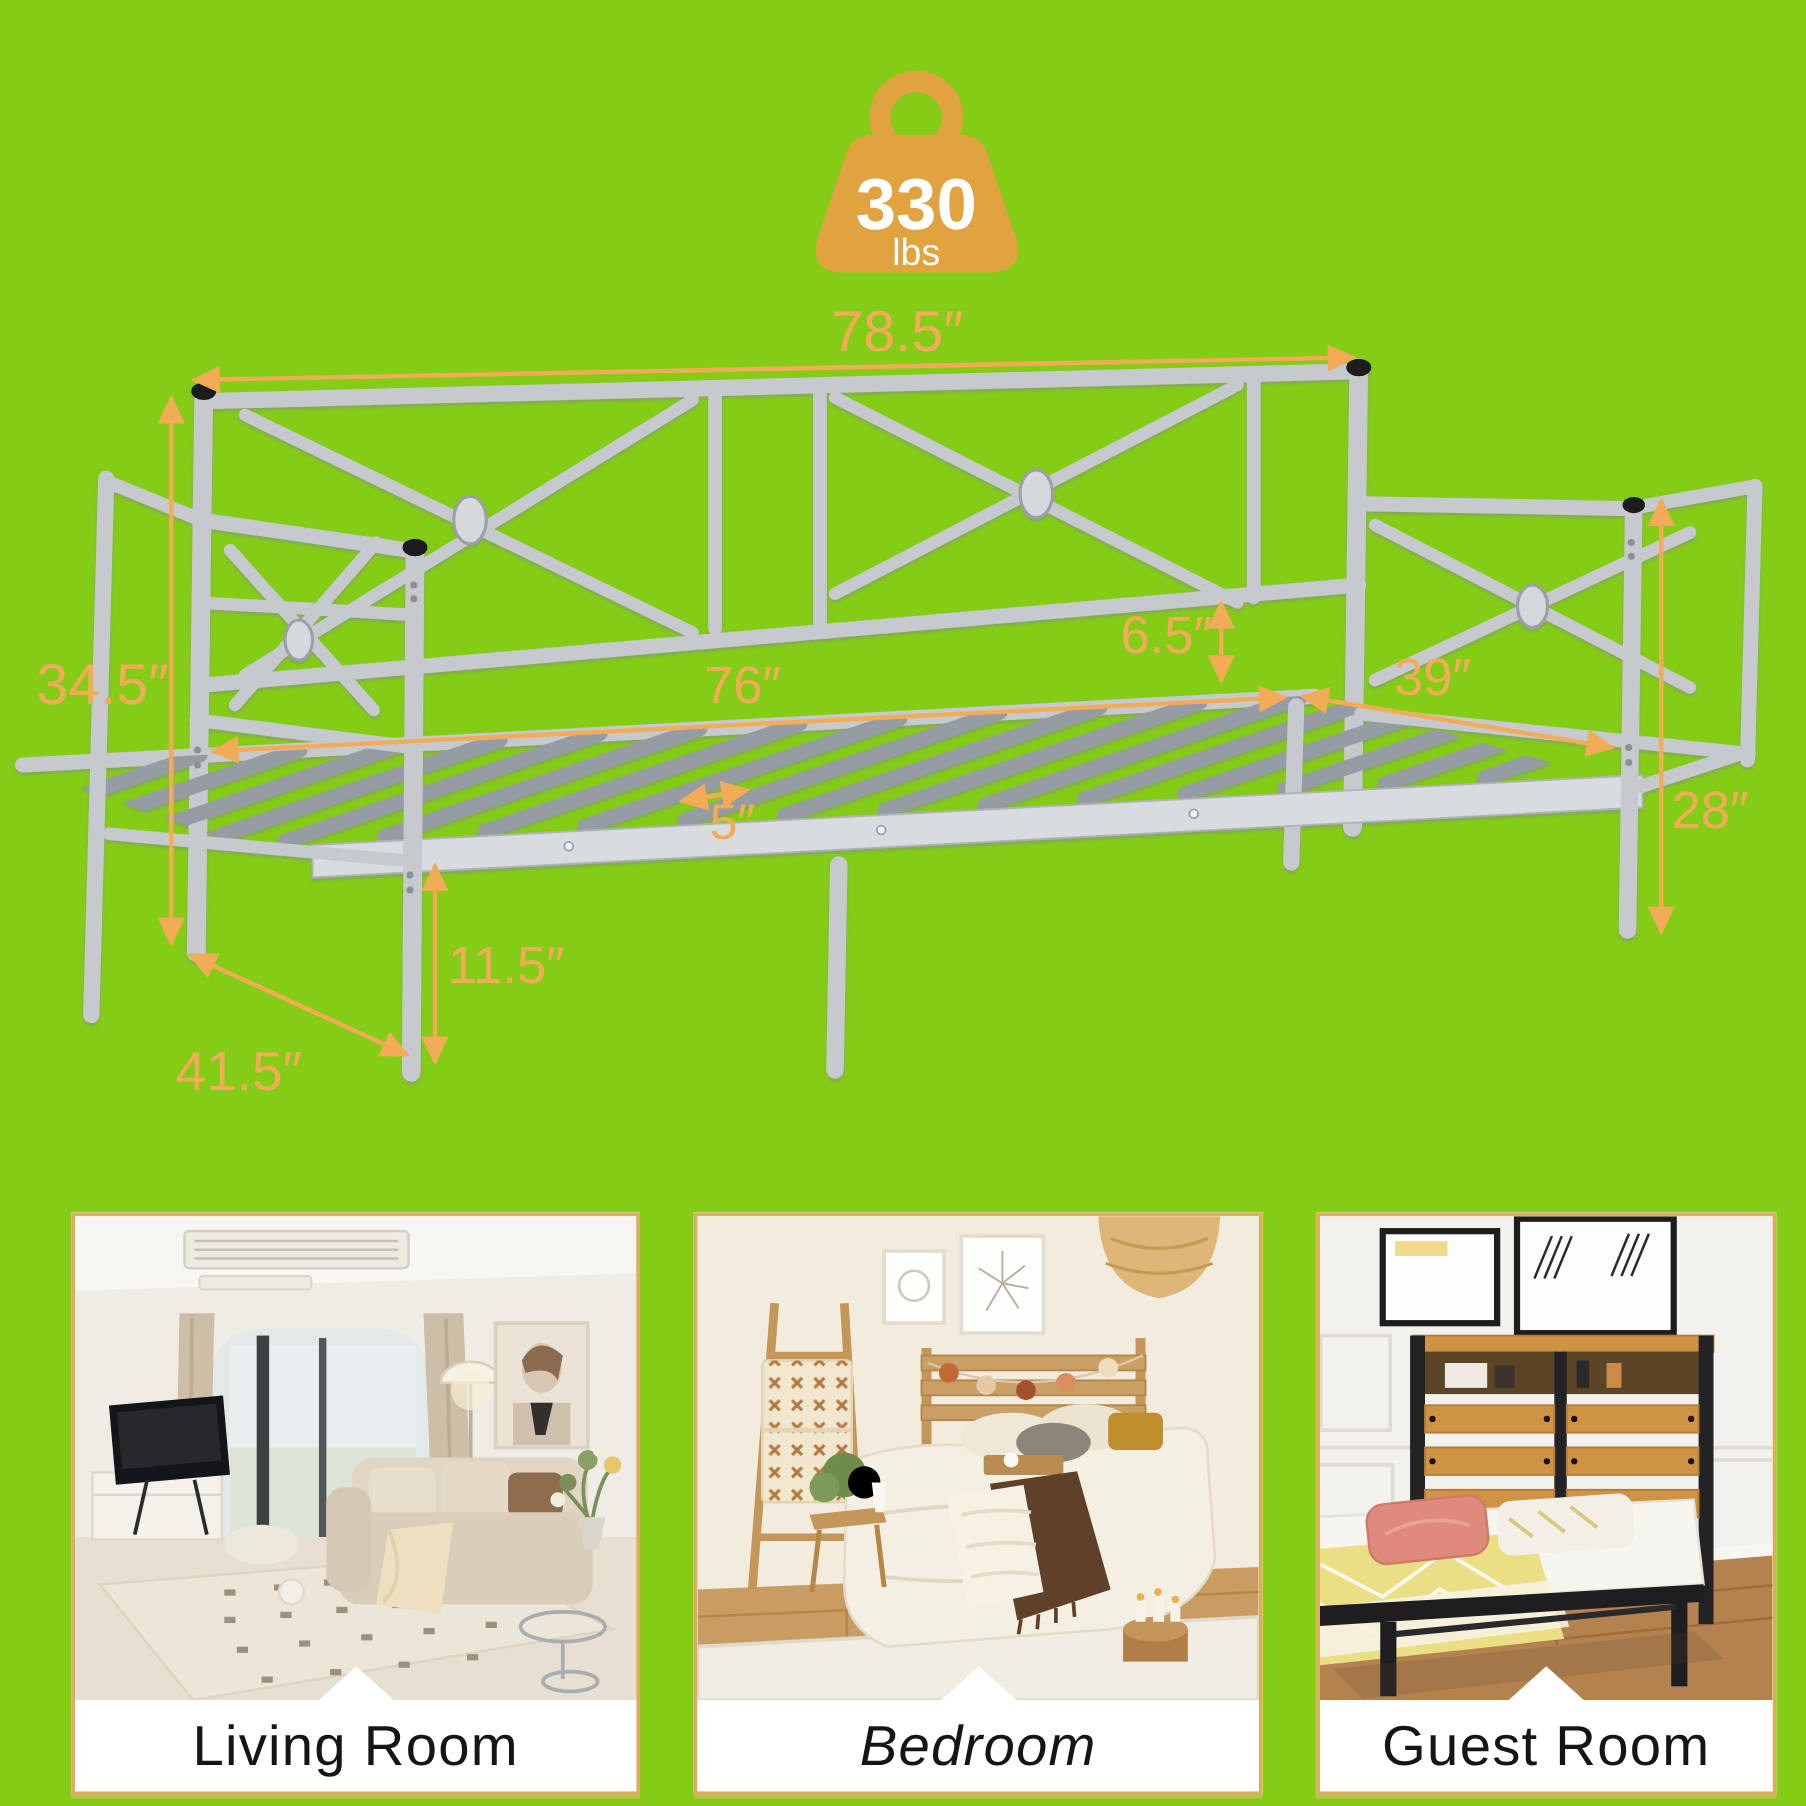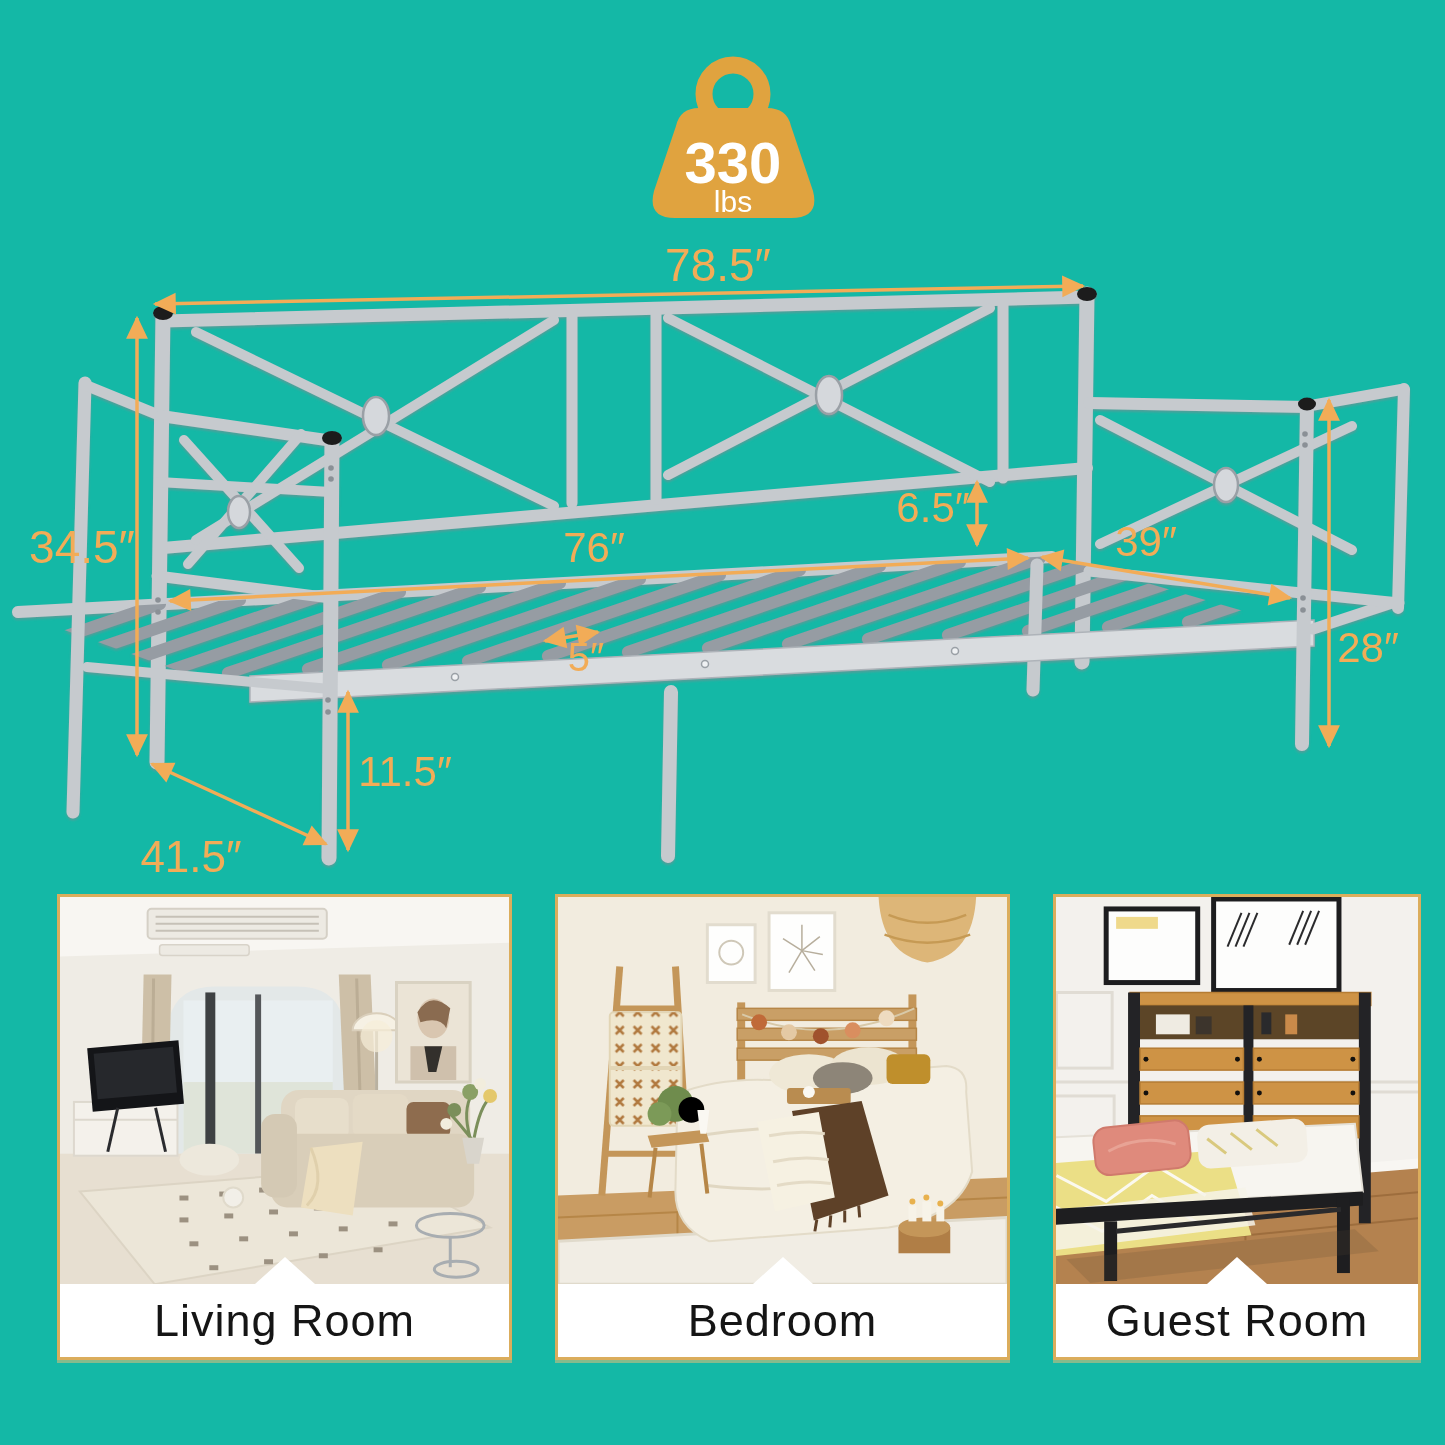--- a/index.html
+++ b/index.html
@@ -1,22 +1,22 @@
 <!DOCTYPE html>
 <html><head>
 <meta charset="utf-8">
 <style>
   html,body{margin:0;padding:0;background:#fff;}
-  .stage{position:relative;width:1445px;height:1445px;background:#14b8a6;overflow:hidden;
+  .stage{position:relative;width:1445px;height:1445px;background:#84cc16;overflow:hidden;
          font-family:"Liberation Sans",sans-serif;}
   .diagram-svg{position:absolute;left:0;top:0;}
   .dim-text{font-family:"Liberation Sans",sans-serif;fill:#F2AC57;}
   .badge-num{font-family:"Liberation Sans",sans-serif;fill:#fff;font-weight:bold;}
   .badge-unit{font-family:"Liberation Sans",sans-serif;fill:#fff;}
-  .room-card{position:absolute;top:894px;height:466px;box-sizing:border-box;
+  .room-card{position:absolute;top:970px;height:466px;box-sizing:border-box;
              border:3px solid #DBAD5C;background:#fff;display:flex;flex-direction:column;
              box-shadow:0 3px 0 rgba(226,190,120,.55);}
   .room-photo{position:relative;flex:1;overflow:hidden;}
   .room-photo svg{display:block;width:100%;height:100%;}
   .pointer-up{position:absolute;left:50%;bottom:0;transform:translateX(-50%);
               width:0;height:0;border-left:30px solid transparent;border-right:30px solid transparent;
               border-bottom:27px solid #fff;}
   .room-label{height:73px;display:flex;align-items:center;justify-content:center;
               font-size:45px;letter-spacing:1px;color:#151515;background:#fff;}
 </style>
@@ -281,21 +281,21 @@
           <ellipse cx="392" cy="330" rx="34" ry="12"></ellipse>
           <path d="M392,342 L392,372"></path>
           <ellipse cx="398" cy="374" rx="22" ry="8"></ellipse>
         </g>
       </svg>
       <div class="pointer-up"></div>
     </div>
     <div class="room-label">Living Room</div>
   </div>
 
-  <div class="room-card" style="left:555px;width:455px;">
+  <div class="room-card" style="left:555px;width:455px;font-style:italic;">
     <div class="room-photo">
       <svg viewBox="0 0 451 389" preserveAspectRatio="xMidYMid slice">
         <defs>
           <pattern id="bx" width="18" height="18" patternUnits="userSpaceOnUse">
             <path d="M4,4 L12,12 M12,4 L4,12" stroke="#B1793F" stroke-width="2.5"></path>
           </pattern>
         </defs>
         <rect x="0" y="0" width="451" height="389" fill="#F2ECDF"></rect>
         <polygon points="0,300 451,282 451,389 0,389" fill="#C99C63"></polygon>
         <g stroke="#B68647" stroke-width="2">

